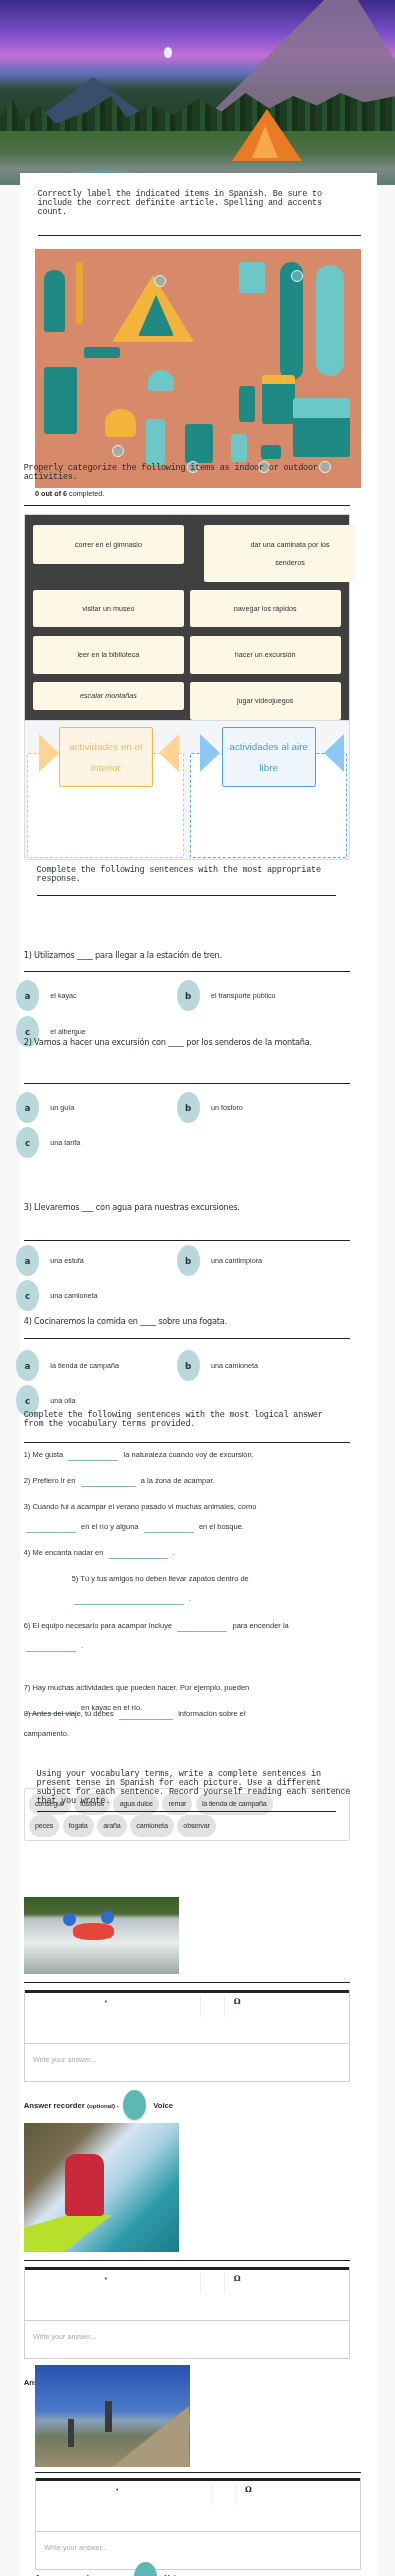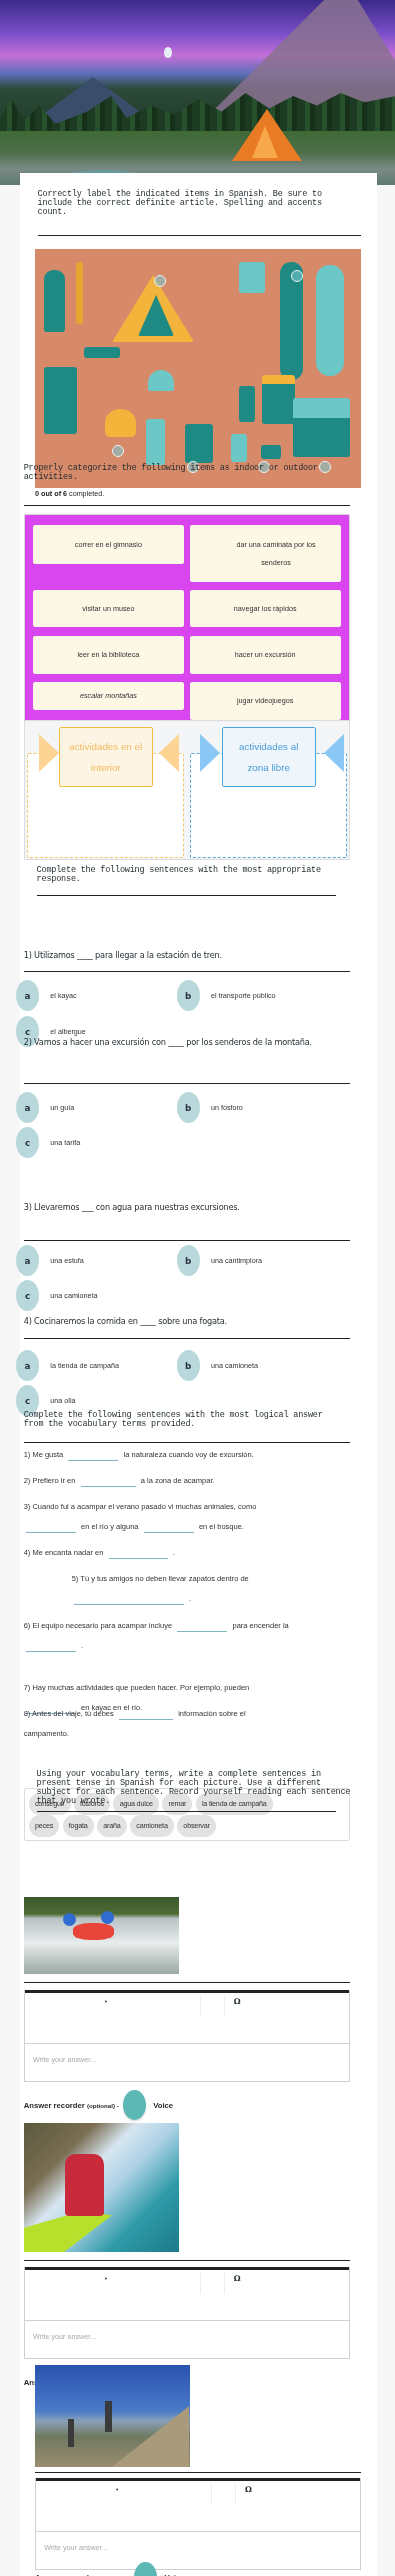--- a/index.html
+++ b/index.html
@@ -26,21 +26,21 @@
   .rule { position:absolute; height:0.5px; background:#222; }
 
   
   .illustration { position:absolute; left:15.5px; top:76px; width:326px; height:239px; background:#d78a6a; overflow:hidden; }
   .ill-item { position:absolute; border-radius:3.1px; }
   .hotspot { position:absolute; width:12.4px; height:12.4px; border-radius:50%; border:0.8px solid #f3f3f3; background:rgba(120,200,210,.55); cursor:pointer; }
   .progress { position:absolute; left:15.5px; top:316px; font-size:7.2px; color:#222; font-family:"Liberation Sans", sans-serif; }
   .progress b { font-weight:bold; }
 
   
-  .items-box { position:absolute; left:10.3px; top:341px; width:326px; height:263px; border:0.5px solid #d8d8d8; border-radius:1.5px; background:#d946ef; }
+  .items-box { position:absolute; left:10.3px; top:341px; width:326px; height:263px; border:0.5px solid #d8d8d8; border-radius:1.5px; background:#404040; }
   .drag-item { position:absolute; width:151px; background:#fdf7e6; border-radius:2.1px; text-align:center; font-size:7.2px; color:#333; display:flex; align-items:center; justify-content:center; padding:0 10.3px; line-height:18px; cursor:grab; }
   .cat-box { position:absolute; left:10.3px; top:547px; width:326px; height:140px; background:#f4f5f7; border:0.5px solid #dcdcdc; border-radius:1.5px; }
   .drop-zone { position:absolute; top:32px; width:157px; height:105px; background:#fff; border:0.8px dashed; border-radius:1.5px; }
   .ribbon-tail { position:absolute; top:13px; width:0; height:0; border-top:19.6px solid transparent; border-bottom:19.6px solid transparent; }
   .ribbon { position:absolute; top:6.2px; width:94px; height:60px; border:0.8px solid; border-radius:2.1px; display:flex; align-items:center; justify-content:center; text-align:center; font-size:9.8px; line-height:21.6px; padding:0 5.2px; }
 
   
   .q-title { font-family:"DejaVu Sans", sans-serif; font-size:8.2px; line-height:9.3px; color:#1f2a2e; letter-spacing:-0.2px; position:absolute; left:15.5px; width:326px; }
   .opt { position:absolute; display:flex; align-items:center; cursor:pointer; }
   .opt-letter { width:23px; height:31px; border-radius:50%; background:#b8d8dc; display:flex; align-items:center; justify-content:center; font-size:8.8px; font-weight:bold; color:#2a3540; font-family:"DejaVu Sans", sans-serif; }
@@ -111,41 +111,41 @@
     <div class="hotspot" style="left:223px;top:212px;"></div>
     <div class="hotspot" style="left:284px;top:212px;"></div>
   </div>
   <div class="progress"><b>0 out of 6</b><span> completed.</span></div>
 
   <div class="heading abs" style="left:4.1px; top:291px; width:309px;">Properly categorize the following items as indoor or outdoor activities.</div>
   <div class="rule" style="left:4.1px; top:332px; width:326px;"></div>
 
   <div class="items-box" style="left:4.1px;">
     <div class="drag-item" style="left:8.2px; top:10.3px; height:39px;">correr en el gimnasio</div>
-    <div class="drag-item" style="left:165px; top:10.3px; height:57px;padding-left:32px;">dar una caminata por los senderos</div>
+    <div class="drag-item" style="left:179px; top:10.3px; height:57px;padding-left:32px;">dar una caminata por los senderos</div>
     <div class="drag-item" style="left:8.2px; top:75px; height:37px;">visitar un museo</div>
     <div class="drag-item" style="left:165px; top:75px; height:37px;">navegar los rápidos</div>
     <div class="drag-item" style="left:8.2px; top:121px; height:38px;">leer en la biblioteca</div>
     <div class="drag-item" style="left:165px; top:121px; height:38px;">hacer un excursión</div>
     <div class="drag-item" style="left:8.2px; top:167px; height:28px;font-style:italic;">escalar montañas</div>
     <div class="drag-item" style="left:165px; top:167px; height:38px;">jugar videojuegos</div>
     <div class="drag-item" style="left:8.2px; top:213px; height:38px;">estudiar en la escuela</div>
     <div class="drag-item" style="left:165px; top:213px; height:38px;">observar la naturaleza</div>
   </div>
 
   <div class="cat-box" style="left:4.1px;">
     <div class="drop-zone" style="left:2.6px; border-color:#f5c36a;"></div>
     <div class="ribbon-tail" style="left:14px; border-right:0; border-left:20.6px solid #fdd494;"></div>
     <div class="ribbon-tail" style="left:134px; border-left:0; border-right:20.6px solid #fdd494;"></div>
     <div class="ribbon" style="left:34px; background:#fdf4e4; border-color:#f5b942; color:#f0bb5f;">actividades en el interior</div>
 
     <div class="drop-zone" style="left:165px; border-color:#5aa6d6;"></div>
     <div class="ribbon-tail" style="left:175px; border-right:0; border-left:20.6px solid #8cc8f5;"></div>
     <div class="ribbon-tail" style="left:299px; border-left:0; border-right:20.6px solid #8cc8f5;"></div>
-    <div class="ribbon" style="left:197px; background:#eef6fb; border-color:#4aa3df; color:#4a9ad6;">actividades al zona libre</div>
+    <div class="ribbon" style="left:197px; background:#eef6fb; border-color:#4aa3df; color:#4a9ad6;">actividades al aire libre</div>
   </div>
 
   <div class="heading abs" style="left:17px; top:693px; width:304px;">Complete the following sentences with the most appropriate response.</div>
   <div class="rule" style="left:17px; top:722px; width:299px;"></div>
 
   <div class="q-title" style="left:4.1px; top:778px;">1) Utilizamos ____ para llegar a la estación de tren.</div>
   <div class="rule" style="left:4.1px; top:798px; width:326px;"></div>
   <div class="opt" style="left:-3.6px; top:807px;">
       <div class="opt-letter">a</div>
       <div class="opt-text">el kayac</div>

